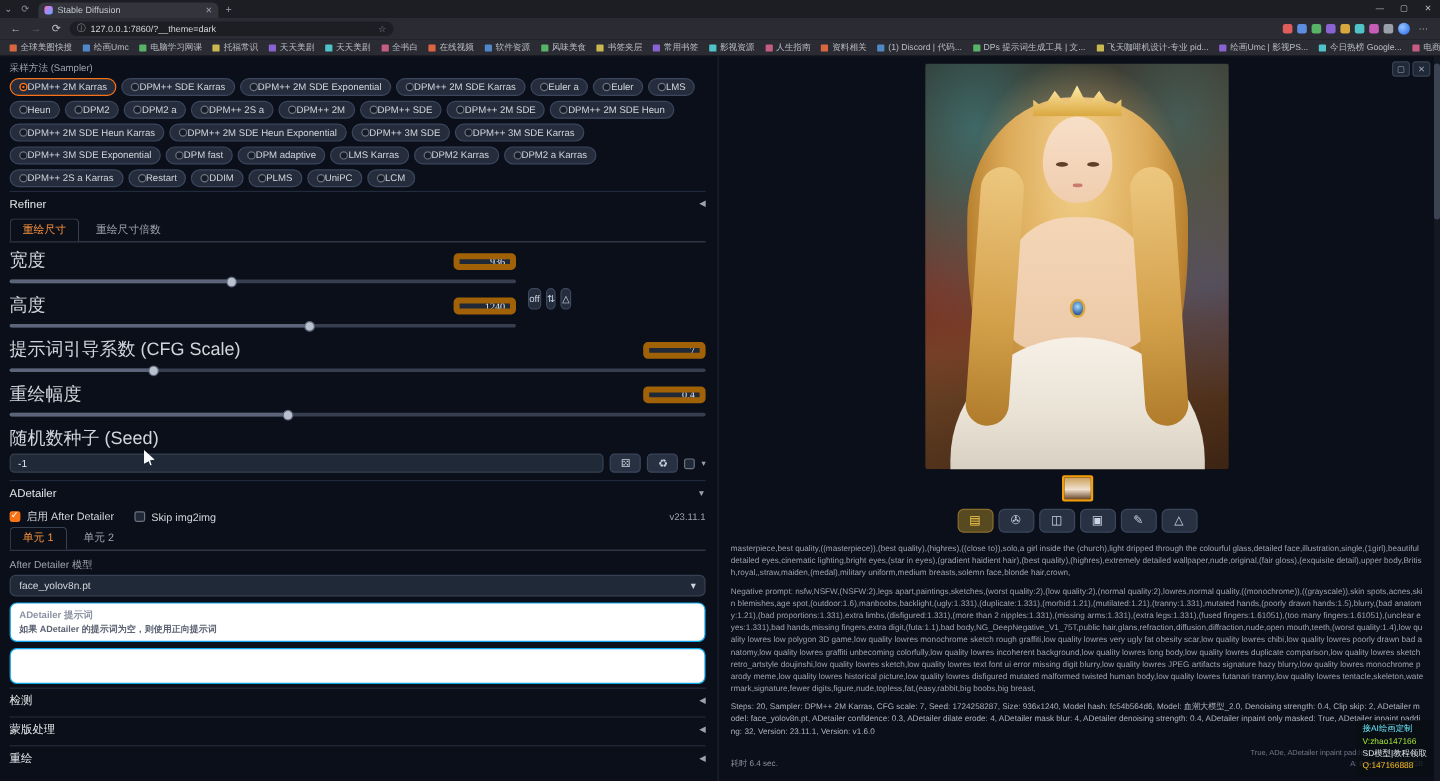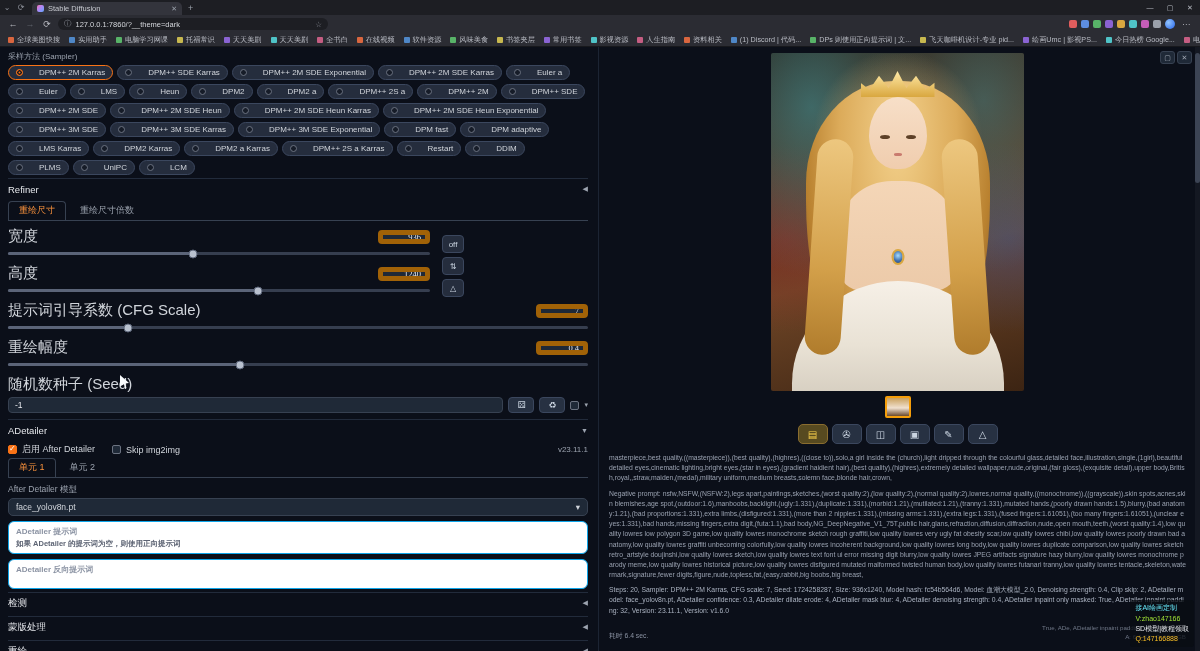--- a/index.html
+++ b/index.html
@@ -43,21 +43,21 @@
   .bm:nth-child(7n+5) .fav{background:#8a63d2}.bm:nth-child(7n+6) .fav{background:#4fc3c7}
   .bm:nth-child(7n+7) .fav{background:#c55d82}
 
   
   .content { display:flex; height:604px; background:#0b0f19; position:relative; }
   .left { width:598px; flex:none; padding:3px 10px 0 8px; overflow:hidden; }
   .right { flex:1; position:relative; border-left:1px solid #1c2433; padding:2px 8px 0 4px; }
 
   .section-label { font-size:8px; color:#9ca3af; margin:1px 0 3px; }
   .samplers { display:flex; flex-wrap:wrap; gap:4px 4px; }
-  .sampler { display:flex; align-items:center; gap:16px; height:15px; padding:0 7px; background:#252d3d;
+  .sampler { display:flex; align-items:center; gap:0; height:15px; padding:0 7px; background:#252d3d;
     border:1px solid #3b475e; border-radius:9px; font-size:8px; color:#d1d5db; cursor:pointer; }
   .sampler .dot { width:7px; height:7px; border-radius:50%; border:1px solid #6b7280; background:#161c28; flex:none; }
   .sampler.active { border-color:#f97316; }
   .sampler.active .dot { background:#f97316; border-color:#f97316; box-shadow:inset 0 0 0 1.5px #10151f; }
 
   .acc { display:flex; justify-content:space-between; align-items:center; height:21px;
     border-top:1px solid #222b3b; font-size:9.5px; color:#e5e7eb; cursor:pointer; margin-top:3px; }
   .acc .arrow { color:#9ca3af; font-size:7px; }
 
   .tabs { display:flex; gap:3px; border-bottom:1px solid #374151; margin:2px 0 6px; }
@@ -68,21 +68,21 @@
   .sl-head { display:flex; justify-content:space-between; align-items:center; margin-bottom:2px; }
   .lbl { font-size:15px; color:#d1d5db; }
   .num { width:52px; height:14px; background:#1f2937; border:5px solid #a16207; border-radius:4px; color:#e5e7eb;
     font-size:8.5px; text-align:right; padding:0 4px; font-family:Liberation Serif, serif; }
   .track { position:relative; height:3px; background:#363e4f; border-radius:2px; margin:6px 0 9px; }
   .track .fill { position:absolute; left:0; top:0; bottom:0; background:#5b6478; border-radius:2px; }
   .track .knob { position:absolute; top:50%; width:9px; height:9px; border-radius:50%; background:#b9c1cf;
     border:1px solid #5b6478; transform:translate(-50%,-50%); cursor:pointer; }
 
   .size-grid { display:grid; grid-template-columns:1fr 26px 112px; gap:0 10px; margin-top:1px; }
-  .size-tools { display:flex; flex-direction:column; gap:4px; padding-top:8px; align-items:center; }
+  .size-tools { display:flex; gap:4px; padding-top:8px; align-items:center; }
   .tool-btn { width:22px; height:18px; background:#252d3d; border:1px solid #3b475e; border-radius:4px;
     color:#cbd5e1; font-size:8px; display:flex; align-items:center; justify-content:center; cursor:pointer; font-family:inherit; }
   .batch-col .lbl { font-size:8.5px; }
   .batch-col .num { width:100%; margin:2px 0 1px; }
   .batch-col .track { margin:4px 0 8px; }
 
   .seed-row { display:flex; align-items:center; gap:5px; margin:3px 0 6px; }
   .seed-input { flex:1; height:16px; background:#1f2937; border:1px solid #374151; border-radius:4px;
     color:#e5e7eb; font-size:8.5px; padding:0 6px; font-family:inherit; }
   .icon-btn { height:16px; min-width:26px; background:#273142; border:1px solid #3b475e; border-radius:4px;
@@ -210,21 +210,21 @@
   </div>
 </div>
 
 <div class="bookmarks">
     <div class="bm">
     <i class="fav"></i>
     <span>全球美图快搜</span>
   </div>
     <div class="bm">
     <i class="fav"></i>
-    <span>实用助手</span>
+    <span>绘画Umc</span>
   </div>
     <div class="bm">
     <i class="fav"></i>
     <span>电脑学习网课</span>
   </div>
     <div class="bm">
     <i class="fav"></i>
     <span>托福常识</span>
   </div>
     <div class="bm">
@@ -270,21 +270,21 @@
     <div class="bm">
     <i class="fav"></i>
     <span>资料相关</span>
   </div>
     <div class="bm">
     <i class="fav"></i>
     <span>(1) Discord | 代码...</span>
   </div>
     <div class="bm">
     <i class="fav"></i>
-    <span>DPs 则使用正向提示词 | 文...</span>
+    <span>DPs 提示词生成工具 | 文...</span>
   </div>
     <div class="bm">
     <i class="fav"></i>
     <span>飞天咖啡机设计-专业 pid...</span>
   </div>
     <div class="bm">
     <i class="fav"></i>
     <span>绘画Umc | 影视PS...</span>
   </div>
     <div class="bm">
@@ -528,21 +528,20 @@
     <div class="dd">
       <span>face_yolov8n.pt</span>
       <span>▾</span>
     </div>
 
     <div class="ta">
       <span class="ph1">ADetailer 提示词</span>
       <span class="ph2">如果 ADetailer 的提示词为空，则使用正向提示词</span>
     </div>
     <div class="ta">
-      <span class="ph1">ADetailer 反向提示词</span>
     </div>
 
     <div>
         <div class="acc">
         <span>检测</span>
         <span class="arrow">◀</span>
       </div>
         <div class="acc">
         <span>蒙版处理</span>
         <span class="arrow">◀</span>

